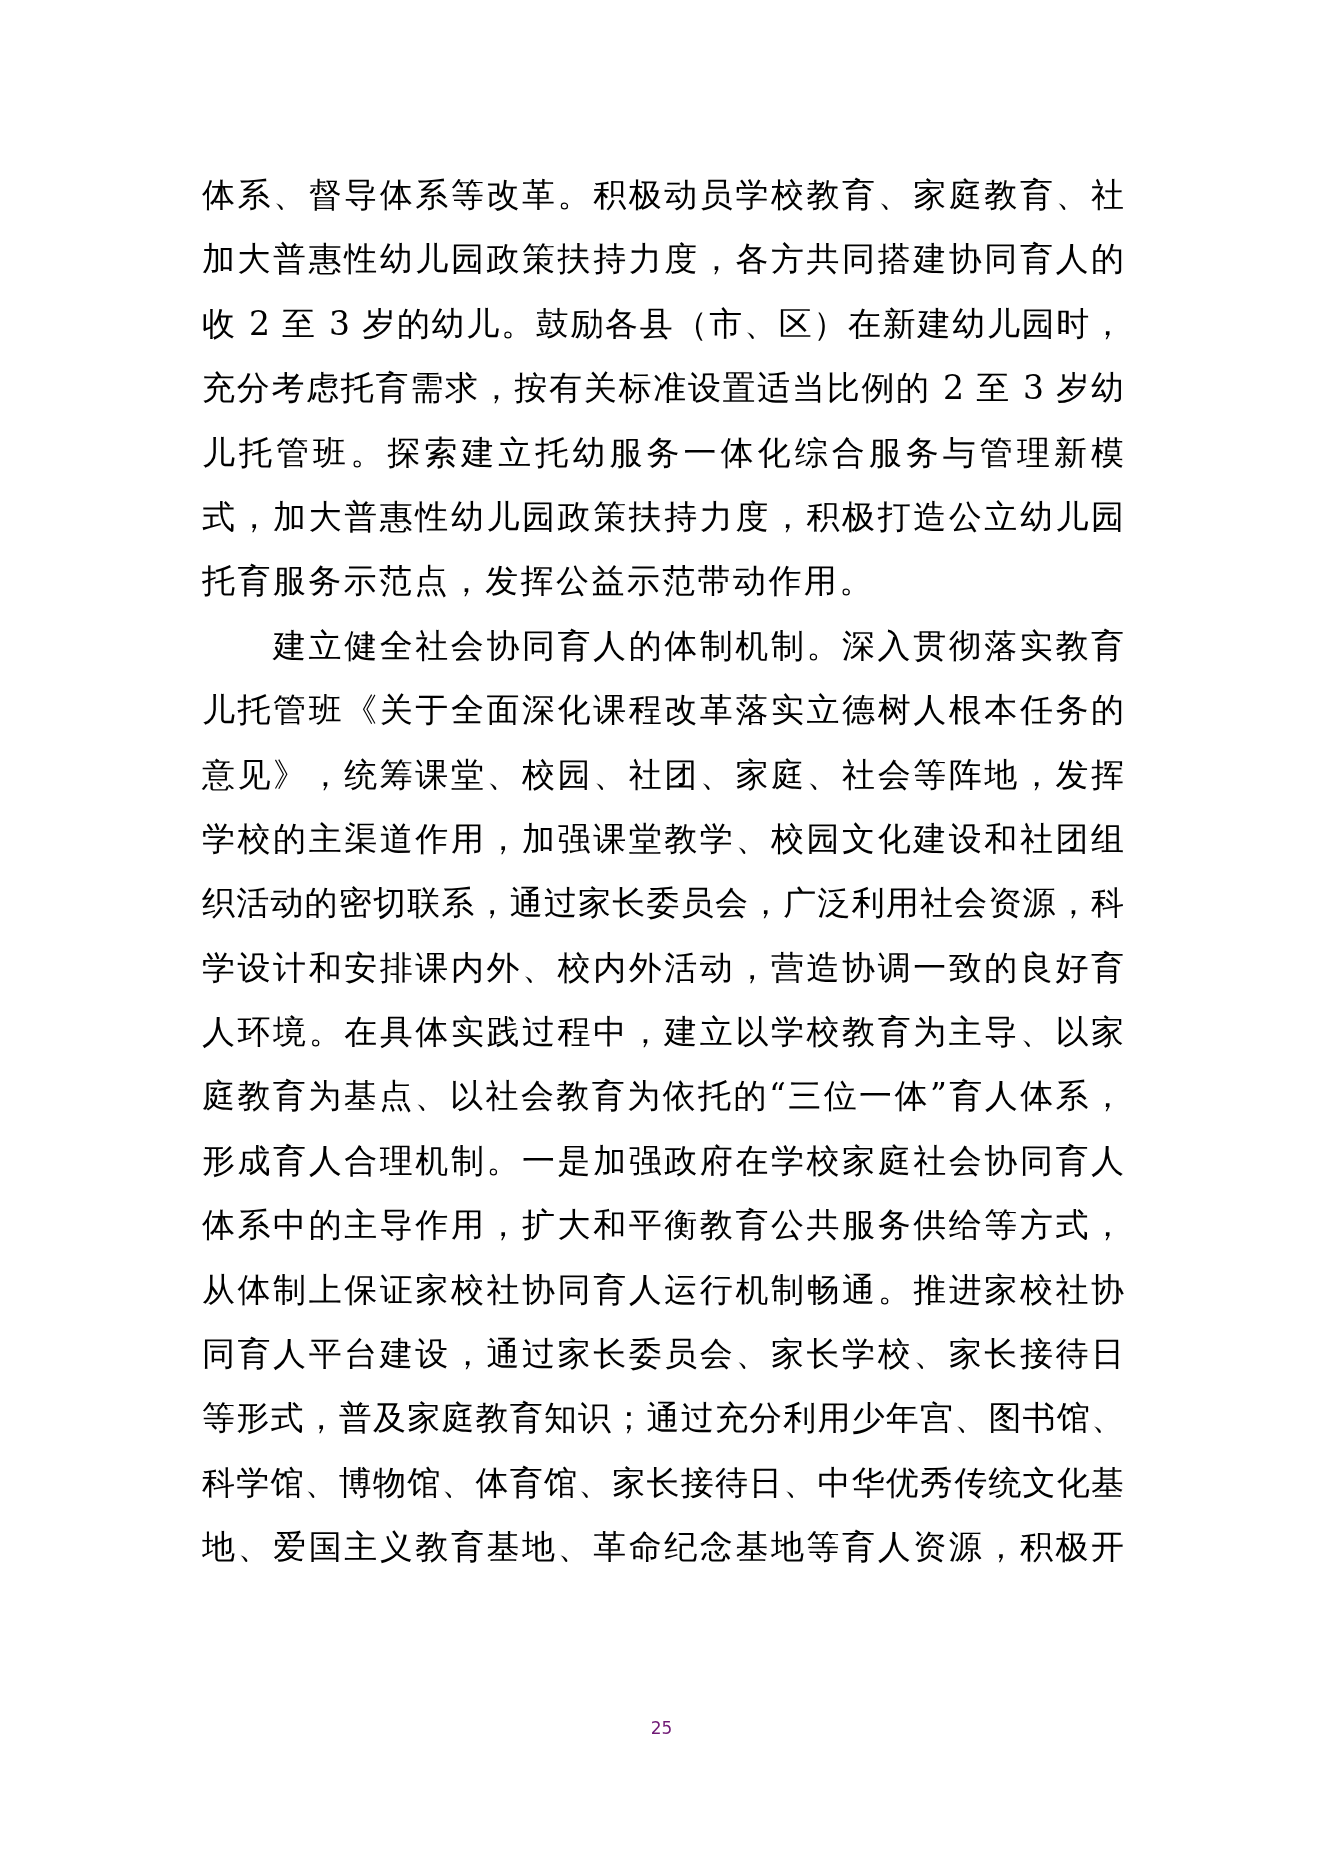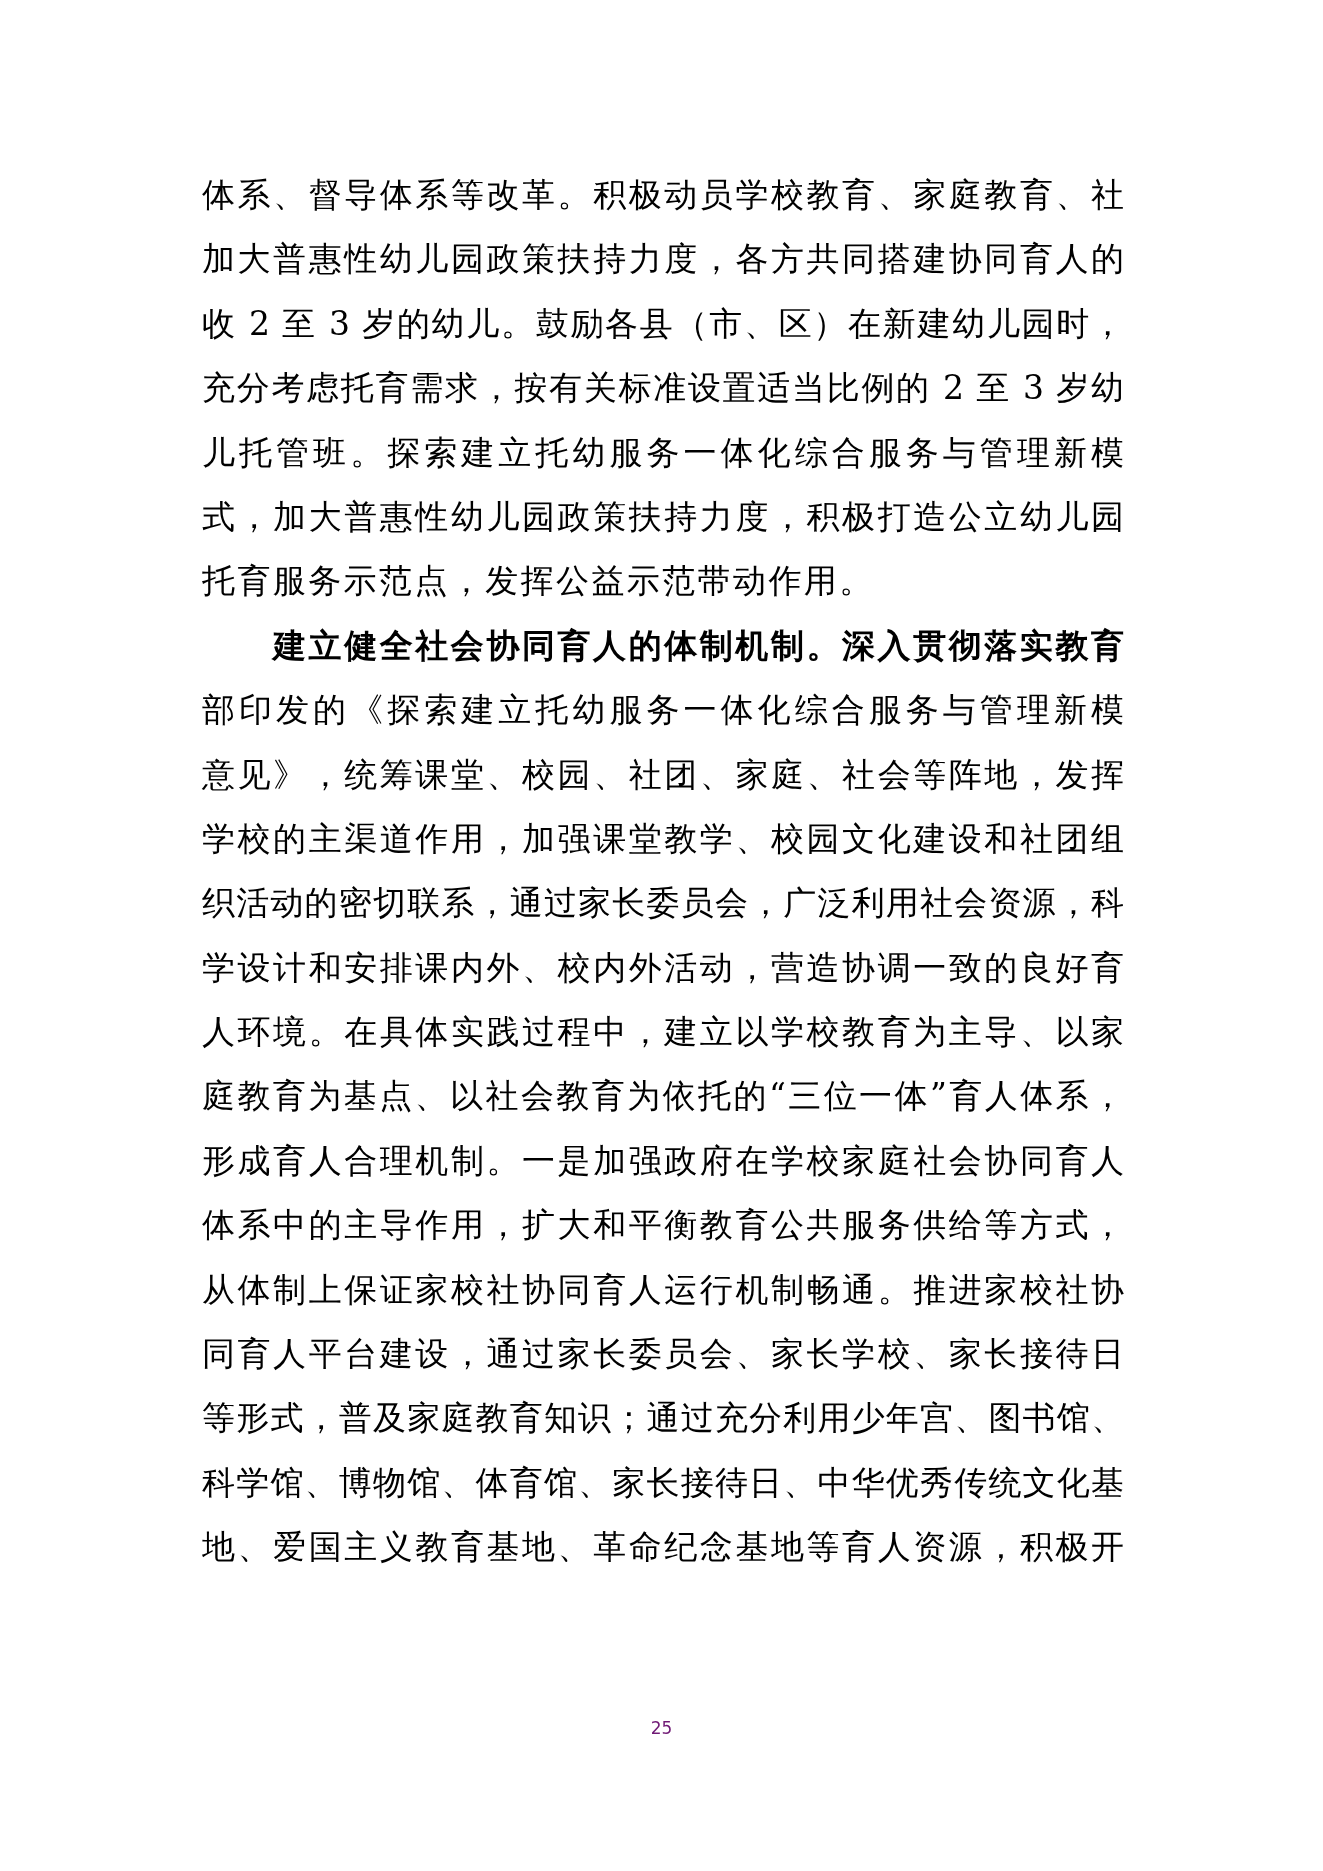--- a/index.html
+++ b/index.html
@@ -38,21 +38,20 @@
     text-align-last: justify;
     overflow: visible;
   }
   .line.last {
     text-align: right;
     text-align-last: left;
     letter-spacing: 2.4px;
   }
   .line.indent {
     padding-left: 71px;
-    font-weight: bold;
   }
   .page-number {
     position: absolute;
     left: 0;
     width: 1323px;
     top: 1718px;
     text-align: center;
     font-family: "DejaVu Sans", "Liberation Sans", sans-serif;
     font-size: 17px;
     color: #701a75;
@@ -69,21 +68,21 @@
       <span class="line">加大普惠性幼儿园政策扶持力度，各方共同搭建协同育人的</span>
       <span class="line">收 2 至 3 岁的幼儿。鼓励各县（市、区）在新建幼儿园时，</span>
       <span class="line">充分考虑托育需求，按有关标准设置适当比例的 2 至 3 岁幼</span>
       <span class="line">儿托管班。探索建立托幼服务一体化综合服务与管理新模</span>
       <span class="line">式，加大普惠性幼儿园政策扶持力度，积极打造公立幼儿园</span>
       <span class="line last">托育服务示范点，发挥公益示范带动作用。</span>
     </div>
 
     <div>
       <span class="line indent">建立健全社会协同育人的体制机制。深入贯彻落实教育</span>
-      <span class="line">部印发的《探索建立托幼服务一体化综合服务与管理新模</span>
+      <span class="line">儿托管班《关于全面深化课程改革落实立德树人根本任务的</span>
       <span class="line">意见》，统筹课堂、校园、社团、家庭、社会等阵地，发挥</span>
       <span class="line">学校的主渠道作用，加强课堂教学、校园文化建设和社团组</span>
       <span class="line">织活动的密切联系，通过家长委员会，广泛利用社会资源，科</span>
       <span class="line">学设计和安排课内外、校内外活动，营造协调一致的良好育</span>
       <span class="line">人环境。在具体实践过程中，建立以学校教育为主导、以家</span>
       <span class="line">庭教育为基点、以社会教育为依托的“三位一体”育人体系，</span>
       <span class="line">形成育人合理机制。一是加强政府在学校家庭社会协同育人</span>
       <span class="line">体系中的主导作用，扩大和平衡教育公共服务供给等方式，</span>
       <span class="line">从体制上保证家校社协同育人运行机制畅通。推进家校社协</span>
       <span class="line">同育人平台建设，通过家长委员会、家长学校、家长接待日</span>

